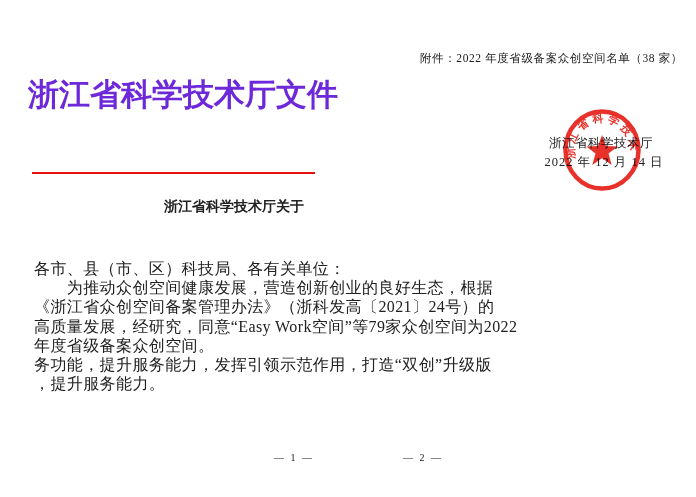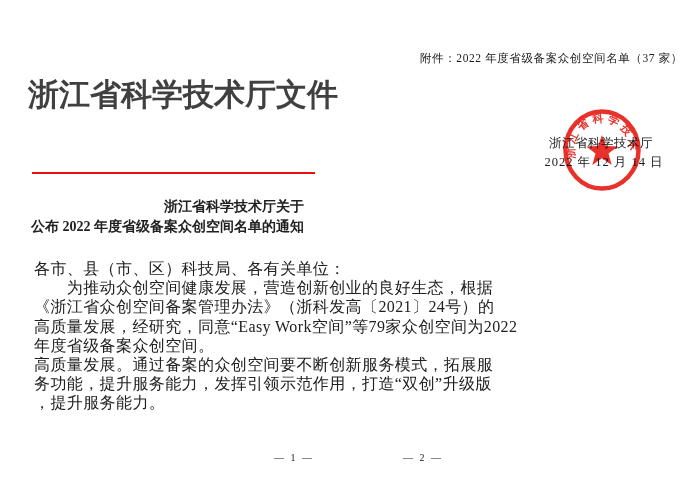--- a/index.html
+++ b/index.html
@@ -84,44 +84,42 @@
     left: 558px; top: 106px; width: 88px; height: 88px;
     mix-blend-mode: multiply;
     opacity: 0.95;
   }
 </style>
 </head>
 <body>
 
 <div id="canvas">
 
-  <div class="abs masthead" style="color: #404040;">浙江省科学技术厅文件</div>
+  <div class="abs masthead" style="color: #6d28d9;">浙江省科学技术厅文件</div>
 
 
   <div class="abs red-rule" style="background: rgb(232, 16, 12);"></div>
 
   <div class="abs notice-title">
     <div>浙江省科学技术厅关于</div>
-    <div>公布 2022 年度省级备案众创空间名单的通知</div>
   </div>
 
   <div class="abs body-block">
       <div class="body-line">各市、县（市、区）科技局、各有关单位：</div>
       <div class="body-line">　　为推动众创空间健康发展，营造创新创业的良好生态，根据</div>
       <div class="body-line">《浙江省众创空间备案管理办法》（浙科发高〔2021〕24号）的</div>
       <div class="body-line">高质量发展，经研究，同意“Easy Work空间”等79家众创空间为2022</div>
       <div class="body-line">年度省级备案众创空间。</div>
-      <div class="body-line">高质量发展。通过备案的众创空间要不断创新服务模式，拓展服</div>
       <div class="body-line">务功能，提升服务能力，发挥引领示范作用，打造“双创”升级版</div>
       <div class="body-line">，提升服务能力。</div>
     </div>
 
   <div class="abs page-footer footer-1">— 1 —</div>
 
-  <div class="abs attachment-line">附件：2022 年度省级备案众创空间名单（37 家）</div>
+  <div class="abs attachment-line">附件：2022 年度省级备案众创空间名单（38 家）</div>
 
   <div class="abs signer-name">浙江省科学技术厅</div>
 
   <div class="abs sign-date">2022 年 12 月 14 日</div>
 
   <svg class="abs seal" viewBox="0 0 88 88" xmlns="http://www.w3.org/2000/svg">
     <ellipse cx="44" cy="44" rx="36.5" ry="38.5" fill="none" stroke="#e7261e" stroke-width="4.5"></ellipse>
     <polygon fill="#e7261e" points="44,29 48,40 59.7,40.4 50.5,47.6 53.7,58.9 44,52.3 34.3,58.9 37.5,47.6 28.3,40.4 40,40"></polygon>
     <path id="seal-arc" d="M 17.7 53.6 A 28 28 0 1 1 70.3 53.6" fill="none"></path>
     <text font-size="11" letter-spacing="3.4" fill="#e7261e" font-family="Liberation Serif, DejaVu Serif, serif" font-weight="bold">

